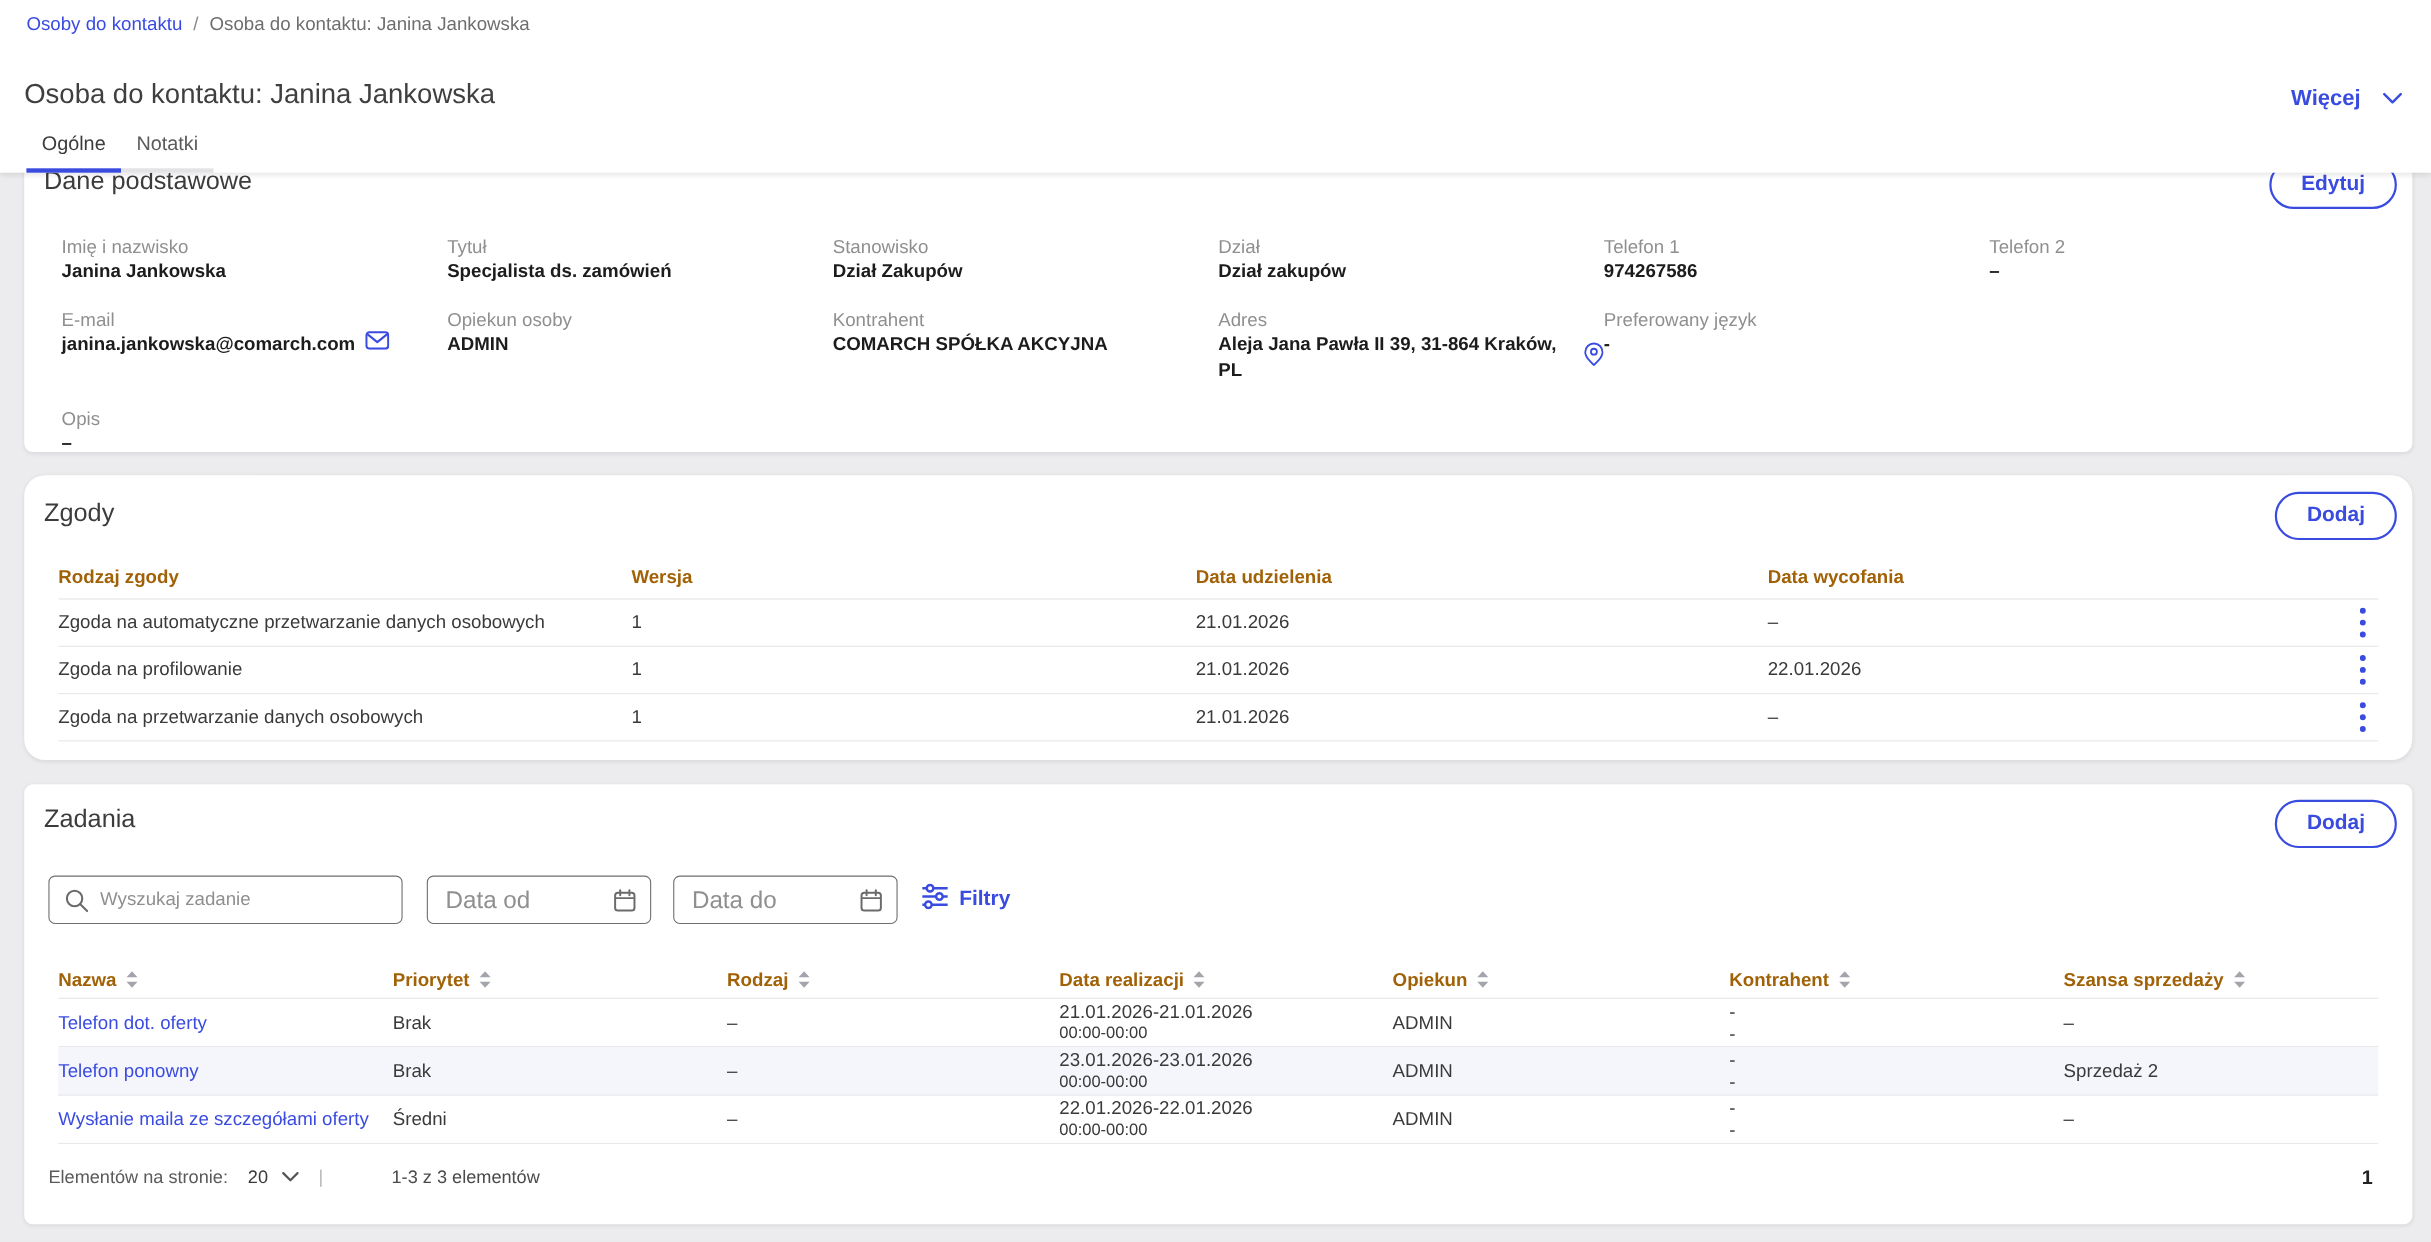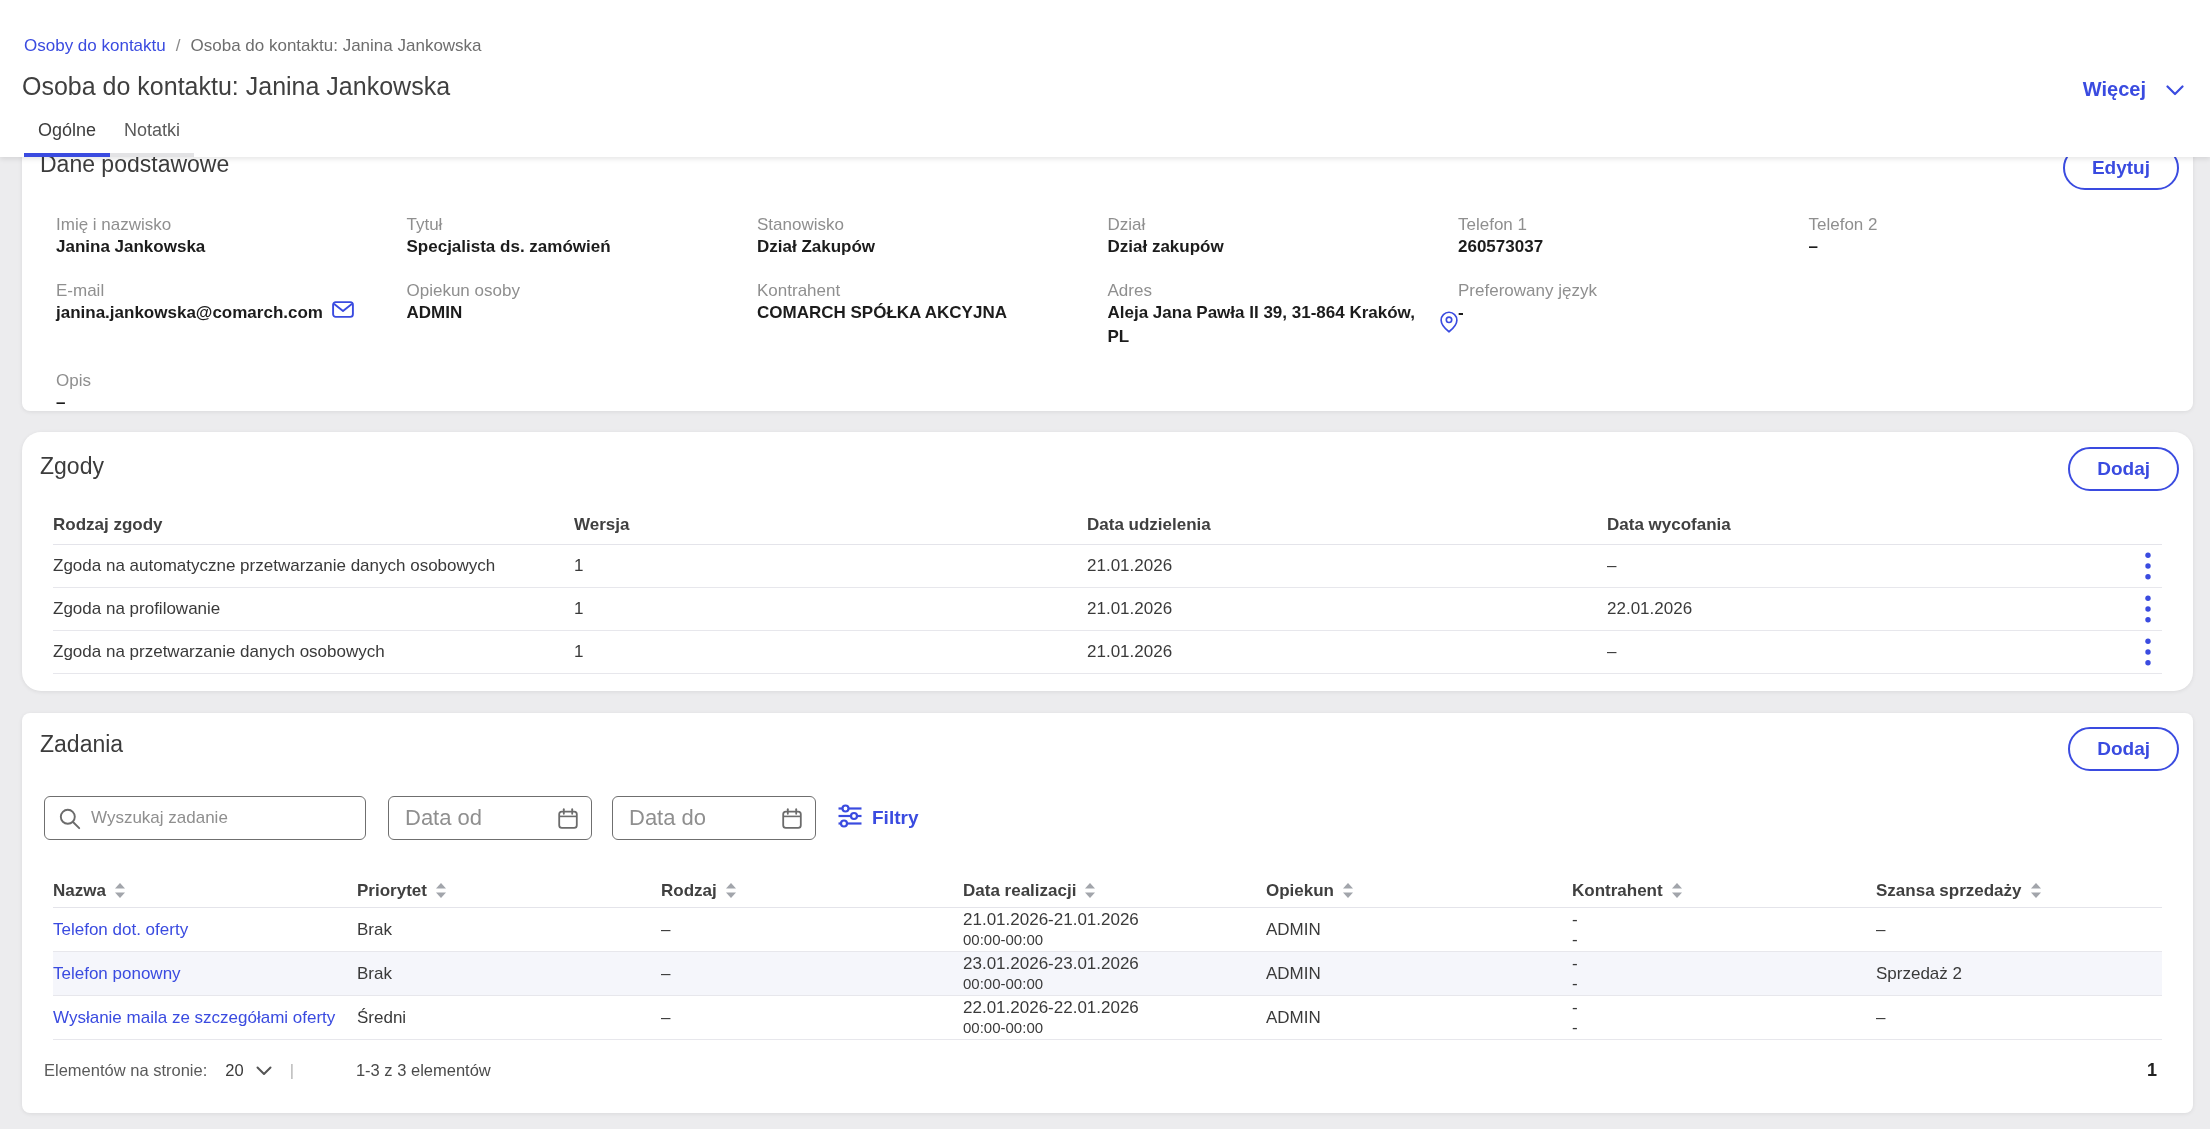--- a/index.html
+++ b/index.html
@@ -3,21 +3,21 @@
 <meta charset="utf-8">
 <style>
   * { margin:0; padding:0; box-sizing:border-box; }
   html,body { width:2210px; height:1129px; overflow:hidden; background:#ececee;
               font-family:"Liberation Sans","DejaVu Sans",sans-serif; color:#3a3a3a; }
   .page { position:relative; width:2210px; height:1129px; }
 
   
   .header { position:absolute; top:0; left:0; width:2210px; height:157px; background:#ffffff;
             z-index:10; box-shadow:0 2px 5px rgba(0,0,0,0.10); }
-  .breadcrumb { position:absolute; top:36px; left:24px; font-size:17px; display:flex; gap:10px; align-items:center;}
+  .breadcrumb { position:absolute; top:12px; left:24px; font-size:17px; display:flex; gap:10px; align-items:center;}
   .breadcrumb .bc-link { color:#3a4be0; cursor:pointer; }
   .breadcrumb .bc-sep { color:#8a8a8a; }
   .breadcrumb .bc-cur { color:#6e6e6e; }
   .page-title { position:absolute; top:72px; left:22px; font-size:25px; font-weight:400; color:#3f3f3f; }
   .more-link { position:absolute; top:78px; right:26px; display:flex; align-items:center; gap:20px;
                color:#3a4be0; font-size:20px; font-weight:600; cursor:pointer; }
   .tabs { position:absolute; bottom:0; left:24px; display:flex; }
   .tab { height:37px; padding:0 14px; font-size:18px; display:flex; align-items:flex-start; cursor:pointer; }
   .tab.active { color:#3c3c3c; font-weight:500; border-bottom:4px solid #3a4be0; }
   .tab.inactive { color:#5a5a5a; border-bottom:4px solid #e3e3e5; }
@@ -43,21 +43,21 @@
 
   
   .fields { margin:37px 16px 0 16px; display:grid; grid-template-columns:repeat(6,1fr); row-gap:22px; }
   .field-label { font-size:17px; line-height:20px; color:#8f8f8f; }
   .field-value { font-size:17px; line-height:24px; font-weight:700; color:#1c1c1c; display:flex; align-items:center; gap:9px; }
   .opis { margin:22px 16px 0 16px; }
 
   
   .tbl { margin:0 13px; }
   .t-head { display:grid; align-items:center; border-bottom:1px solid #e4e4ea; }
-  .t-head .th { font-size:17px; font-weight:700; color:#404040; display:flex; align-items:center; gap:8px; }
+  .t-head .th { font-size:17px; font-weight:700; color:#a16207; display:flex; align-items:center; gap:8px; }
   .t-row { display:grid; align-items:center; border-bottom:1px solid #e7e7ec; font-size:17px; color:#3a3a3a; }
 
   .consents-grid { grid-template-columns:521px 513px 520px 1fr 40px; }
   #card-consents .t-head { height:40px; margin-top:25px; }
   #card-consents .t-row { height:43px; }
 
   .tasks-grid { grid-template-columns:304px 304px 302px 303px 306px 304px 1fr; }
   #card-tasks .t-head { margin-top:34px; height:34px; }
   #card-tasks .t-row { height:44px; }
   .t-row.highlighted { background:#f5f6fb; }
@@ -113,21 +113,21 @@
       <div>
         <div class="field-label">Stanowisko</div>
         <div class="field-value">Dział Zakupów</div>
       </div>
       <div>
         <div class="field-label">Dział</div>
         <div class="field-value">Dział zakupów</div>
       </div>
       <div>
         <div class="field-label">Telefon 1</div>
-        <div class="field-value">260573037</div>
+        <div class="field-value">974267586</div>
       </div>
       <div>
         <div class="field-label">Telefon 2</div>
         <div class="field-value">–</div>
       </div>
 
       <div>
         <div class="field-label">E-mail</div>
         <div class="field-value">
           <span>janina.jankowska@comarch.com</span>

